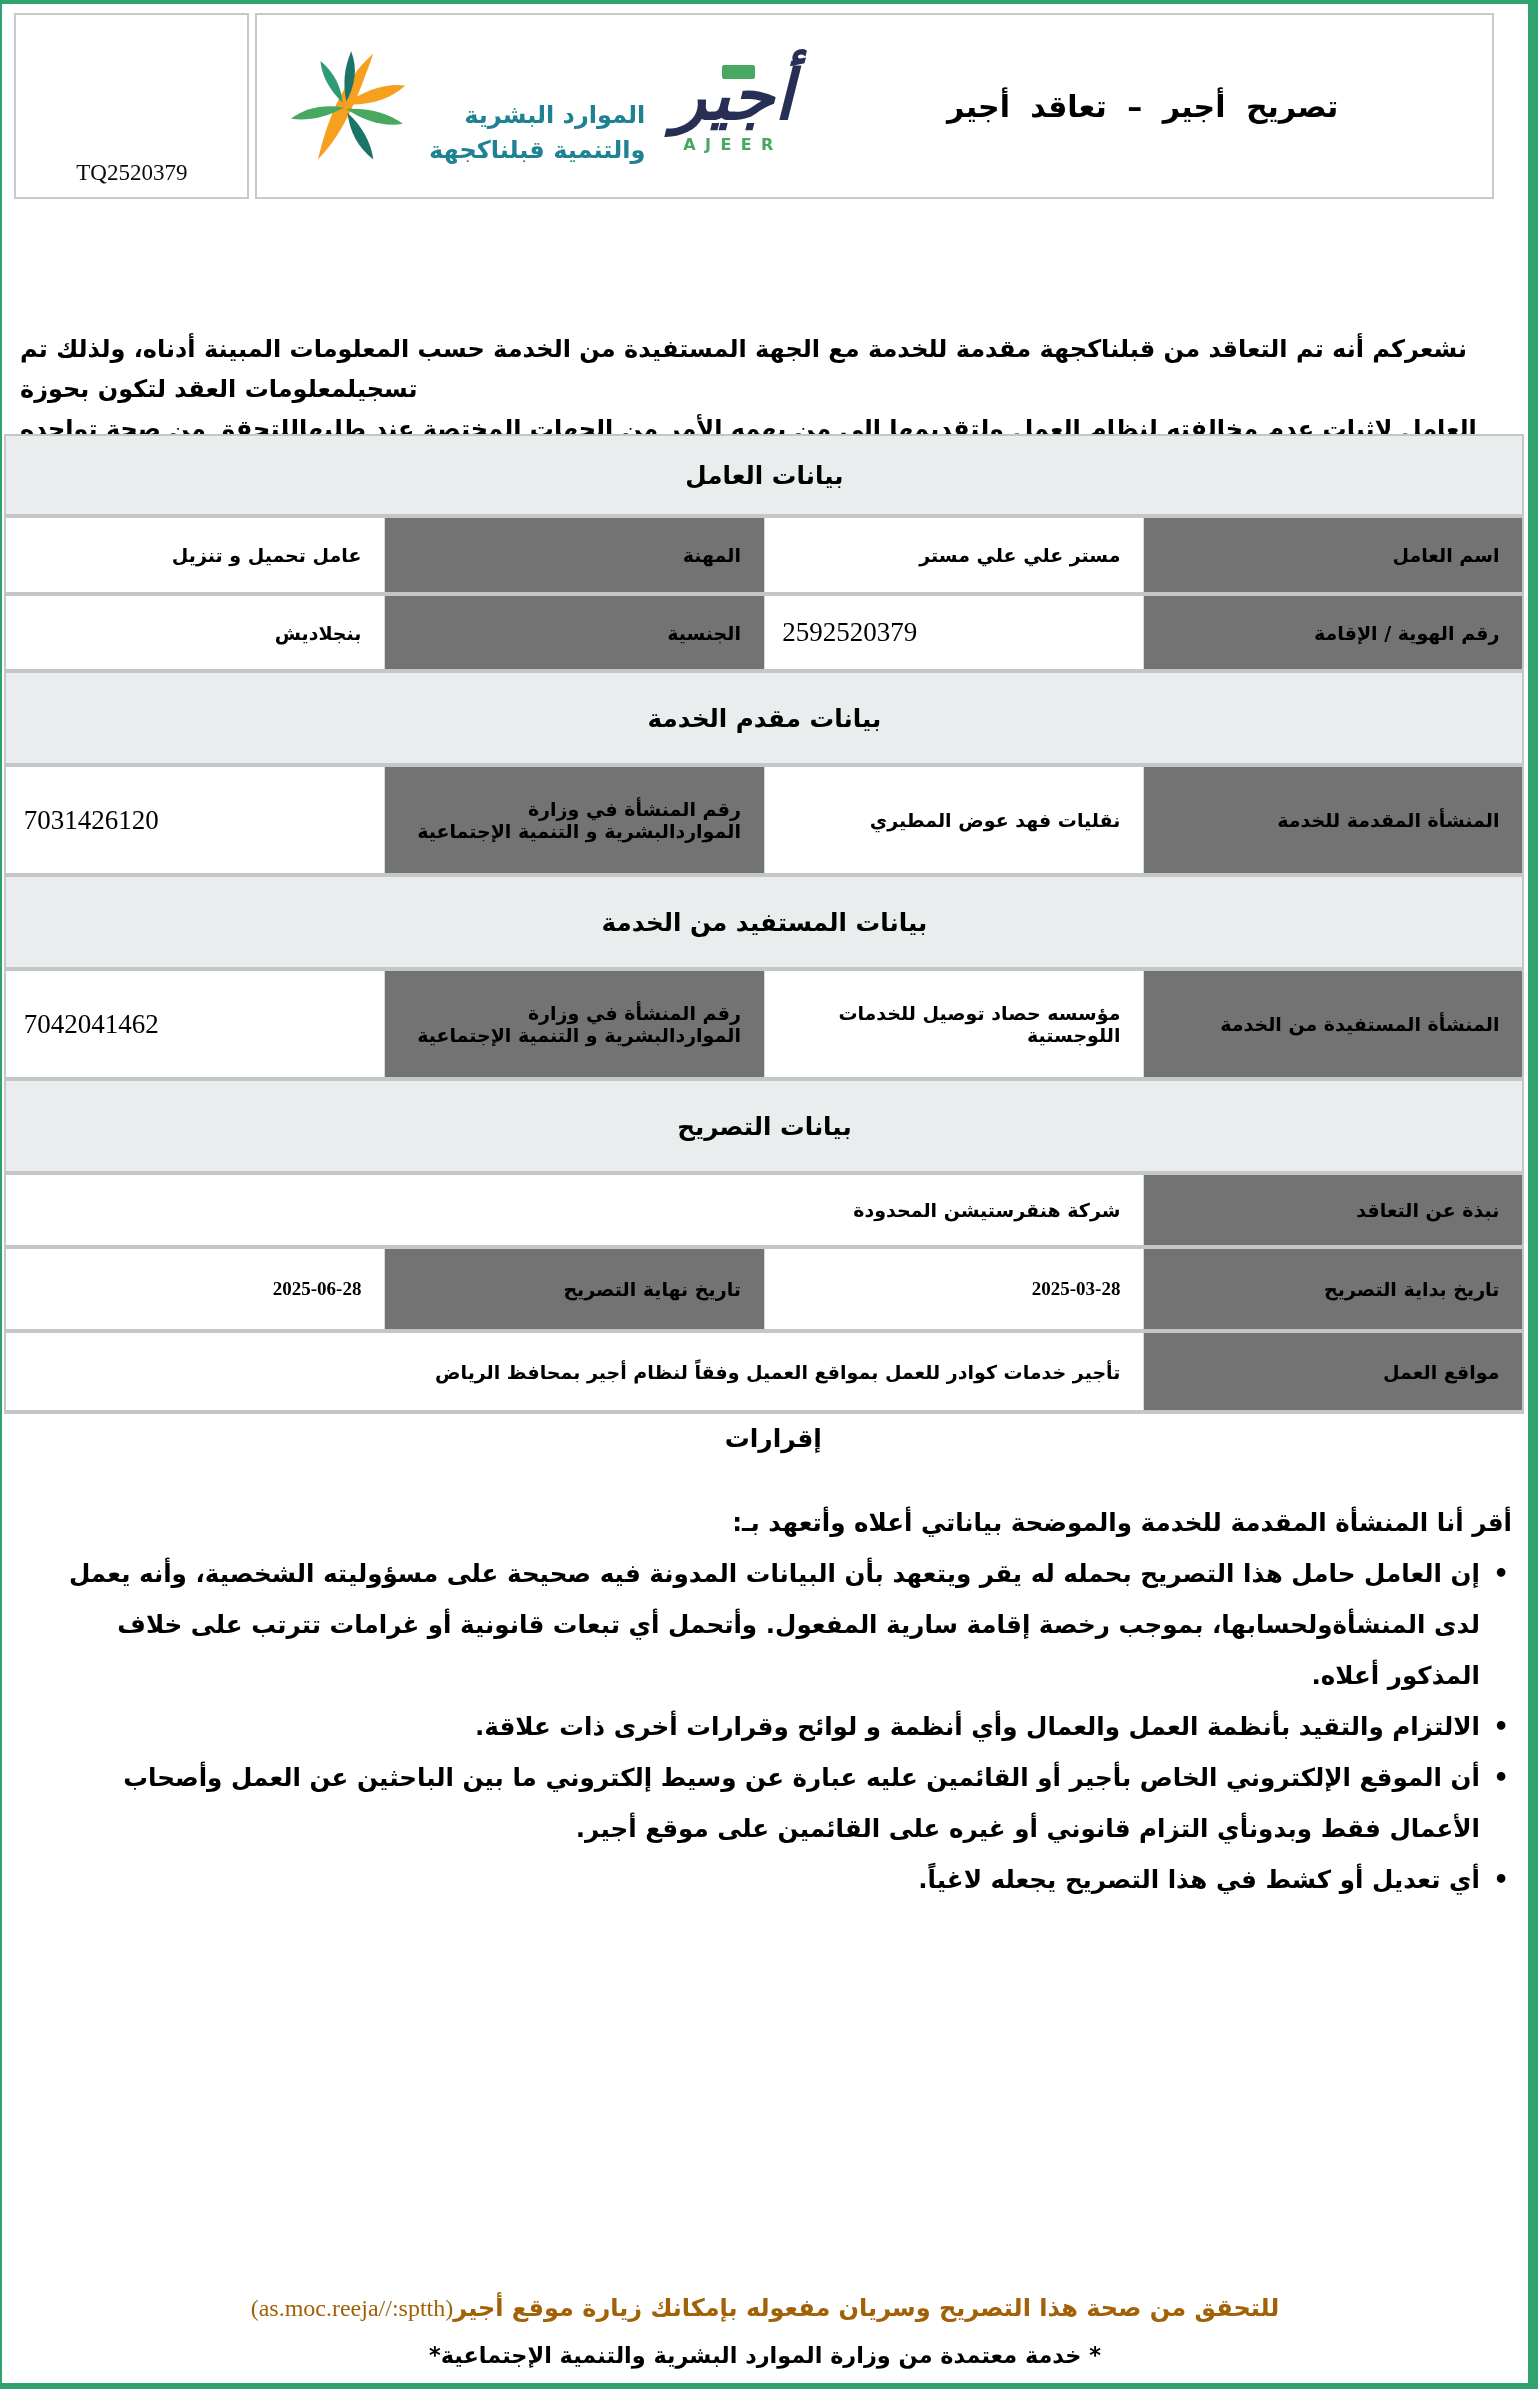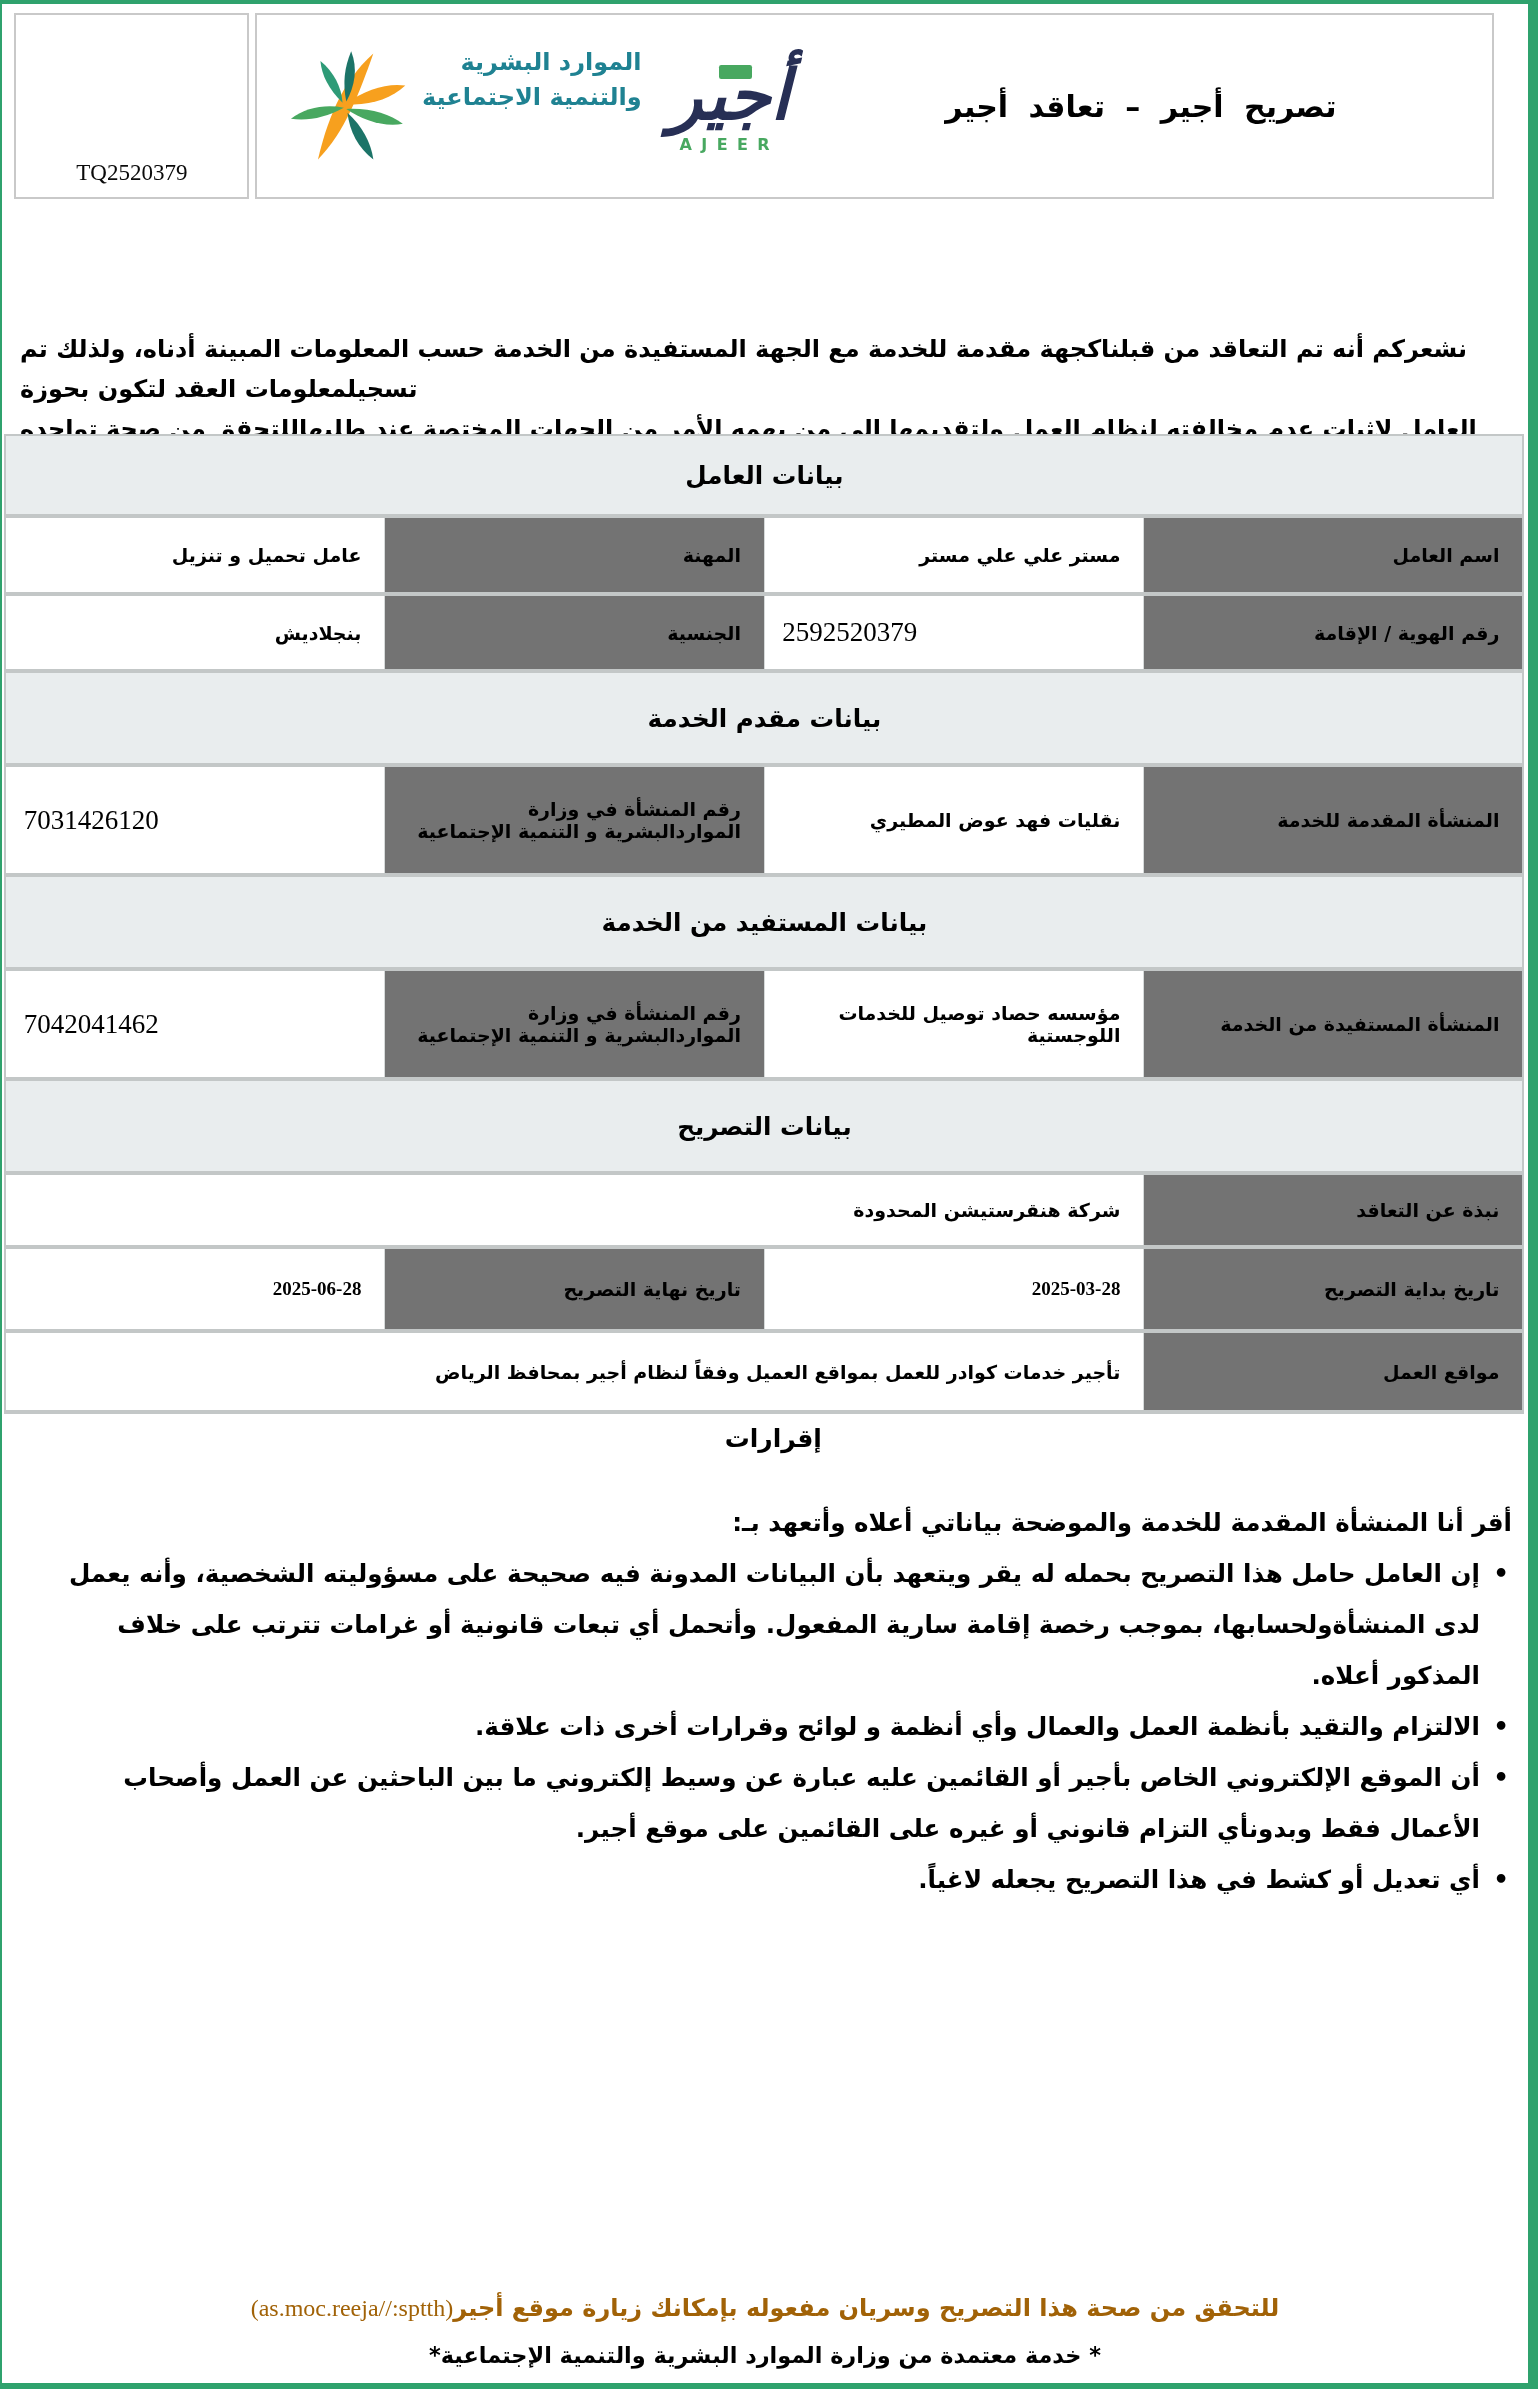--- a/index.html
+++ b/index.html
@@ -28,21 +28,21 @@
   }
   .doc-title {
     flex:1; text-align:center; font-weight:bold; font-size:30px; color:#000;
     letter-spacing:0.7px; word-spacing:10px;
   }
   .logos { display:flex; flex-direction:row-reverse; align-items:center; gap:27.4px; padding-left:29px; }
   .ajeer-logo { text-align:center; }
   .ajeer-ar { position:relative; font-size:69px; line-height:1.05; font-weight:bold; color:#272f55;font-style:italic; }
   .ajeer-green-block { position:absolute; width:33px; height:14.4px; background:#48a860; border-radius:2.2px; top:5.8px; right:38px; }
   .ajeer-en { color:#48a860; font-size:16px; font-weight:bold; letter-spacing:9.4px; direction:ltr; margin-top:2.9px; }
-  .ministry-logo { display:flex; flex-direction:row-reverse; align-items:flex-start; gap:13px; }
+  .ministry-logo { display:flex; flex-direction:row-reverse; align-items:flex-end; gap:20px; }
   .min-text { text-align:right; color:#1f8292; font-weight:bold; font-size:24px; line-height:1.45; }
   .min-star { width:123px; height:123px; }
   
   .intro {
     position:absolute; top:325px; right:18px; left:18px;
     text-align:left; font-weight:bold; font-size:24px; line-height:40px; color:#000;
   }
   
   .doc-table {
     position:absolute; top:430px; right:3.6px; width:1520px;
@@ -90,21 +90,21 @@
           <path d="M52,186 C66,128 88,62 142,14 C120,76 96,142 52,186 Z" fill="#f7a01e"></path>
           <path d="M96,96 C130,72 164,62 194,66 C170,88 134,100 96,96 Z" fill="#f7a01e"></path>
           <path d="M98,104 C136,102 168,112 190,128 C160,134 124,122 98,104 Z" fill="#48a860"></path>
           <path d="M100,110 C124,132 138,158 142,186 C118,168 103,140 100,110 Z" fill="#1c7468"></path>
           <path d="M94,102 C64,118 36,124 8,120 C32,102 64,96 94,102 Z" fill="#48a860"></path>
           <path d="M98,92 C92,62 95,36 106,10 C117,38 112,66 98,92 Z" fill="#1c7468"></path>
           <path d="M92,94 C70,72 58,50 56,26 C78,44 90,68 92,94 Z" fill="#2e9b77"></path>
         </svg>
         <div class="min-text">
           <div>الموارد البشرية</div>
-          <div>والتنمية الاجتماعية</div>
+          <div>والتنمية قبلناكجهة</div>
         </div>
       </div>
       <div class="ajeer-logo">
         <div class="ajeer-ar">
           <span>أجير</span>
           <span class="ajeer-green-block"></span>
         </div>
         <div class="ajeer-en">AJEER</div>
       </div>
     </div>

